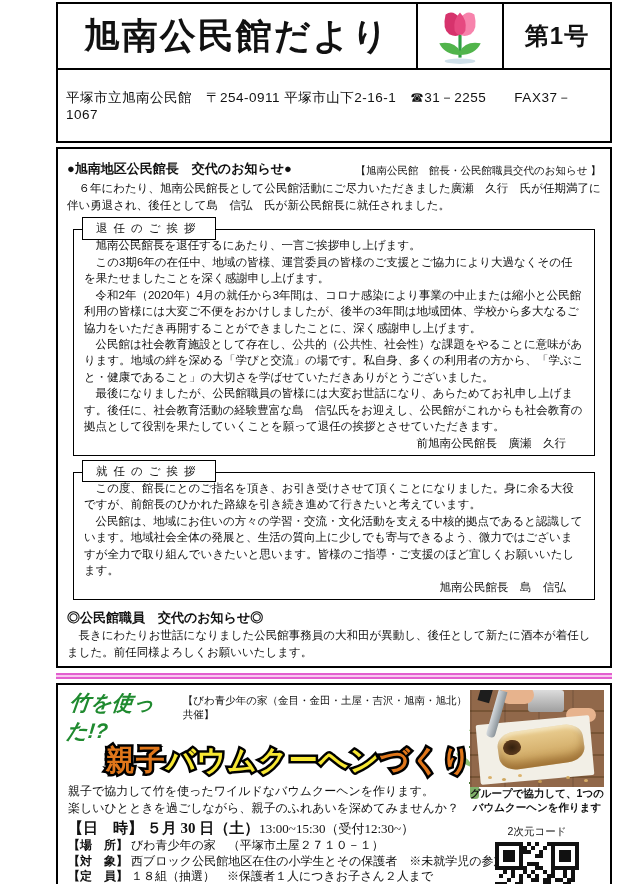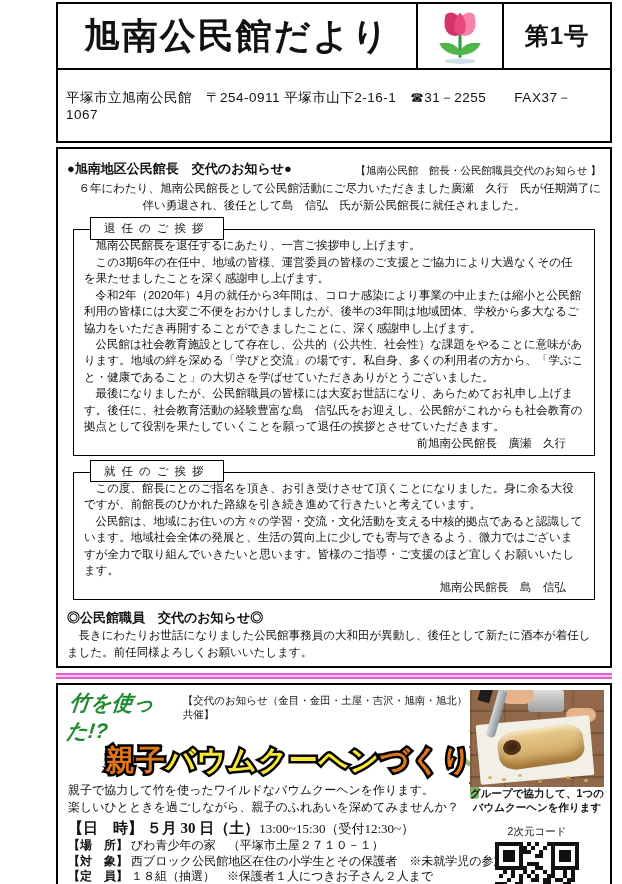--- a/index.html
+++ b/index.html
@@ -23,25 +23,25 @@
     font-size:24px;font-weight:bold;letter-spacing:1px;}
 
   
   .address{border:2px solid #000;margin-top:-2px;padding:19px 8px;font-size:13.5px;letter-spacing:.5px;}
 
   
   .main-box{border:2px solid #000;margin-top:4px;padding:11px 9px 6px;box-sizing:border-box;}
   .main-heading-row{display:flex;justify-content:space-between;align-items:flex-end;}
   .main-heading{font-weight:bold;font-size:13px;}
   .main-note{font-size:10.5px;}
-  .intro{font-size:11.5px;line-height:1.45;margin-top:2px;text-align:center;}
+  .intro{font-size:11.5px;line-height:1.45;margin-top:2px;}
 
   .letter{border:1.3px solid #000;position:relative;margin:16px 6px 0;padding:7px 10px 4px;
     font-size:11.5px;line-height:1.43;}
-  .letter-label{position:absolute;top:-13px;left:16px;background:#fff;border:1.3px solid #000;
+  .letter-label{position:absolute;top:-13px;left:8px;background:#fff;border:1.3px solid #000;
     padding:2px 13px;font-size:11.5px;letter-spacing:6px;}
   .letter p{margin:0;}
   .signature{text-align:right;padding-right:18px;}
 
   .staff-heading{font-weight:bold;font-size:13px;margin-top:9px;}
   .staff-body{font-size:11.5px;line-height:1.45;}
 
   
   .pink-line{height:6px;margin:5px 0 4px 56px;width:556px;
     background:linear-gradient(180deg,#e35fd0 0 2px,#f8c8ee 2px 4px,#e35fd0 4px 6px);}
@@ -50,21 +50,21 @@
   .event-box{border:2.5px solid #000;margin-left:56px;width:556px;box-sizing:border-box;
     position:relative;padding:4px 8px 4px 10px;}
   .event-head{display:flex;justify-content:space-between;align-items:flex-start;position:relative;z-index:2;}
   .catchphrase{color:#1f8a2f;font-weight:bold;font-style:italic;font-size:21px;transform:skewX(-6deg);}
   .cosponsor{font-size:10.5px;margin-top:5px;margin-right:132px;}
   .event-title{margin:-4px 0 0 38px;font-weight:800;font-size:29px;letter-spacing:1px;
     font-family:"DejaVu Sans",sans-serif;-webkit-text-stroke:5px #000;paint-order:stroke fill;
     position:relative;z-index:2;}
   .tp-orange{color:#e0761a;}
   .tp-yellow{color:#f7e733;}
-  .intro-lines{font-size:12px;line-height:1.35;margin-top:2px;width:426px;position:relative;z-index:2;font-family:Liberation Mono, monospace;}
+  .intro-lines{font-size:12px;line-height:1.35;margin-top:2px;width:426px;position:relative;z-index:2;}
   .details{font-family:"Liberation Serif",serif;margin-top:3px;width:472px;position:relative;z-index:2;}
   .drow{display:flex;line-height:1.22;font-size:12px;margin-top:1px;}
   .dlabel{font-weight:bold;flex:none;white-space:pre;}
   .drow-datetime{font-size:15px;font-weight:bold;align-items:baseline;}
   .dt-time{font-size:13px;font-weight:normal;}
 
   
   .right-col{position:absolute;top:5px;right:6px;width:134px;text-align:center;z-index:3;}
   .photo{position:relative;width:134px;height:97px;overflow:hidden;
     background:repeating-linear-gradient(90deg,rgba(0,0,0,.10) 0 2px,transparent 2px 34px),
@@ -144,21 +144,21 @@
       <div class="staff-heading">◎公民館職員　交代のお知らせ◎</div>
       <div class="staff-body">　長きにわたりお世話になりました公民館事務員の大和田が異動し、後任として新たに酒本が着任しました。前任同様よろしくお願いいたします。</div>
     </div>
   </div>
 
   <div class="pink-line"></div>
 
   <div class="event-box">
     <div class="event-head">
       <span class="catchphrase">竹を使った!?</span>
-      <span class="cosponsor">【交代のお知らせ（金目・金田・土屋・吉沢・旭南・旭北）共催】</span>
+      <span class="cosponsor">【びわ青少年の家（金目・金田・土屋・吉沢・旭南・旭北）共催】</span>
     </div>
     <div class="event-title">
       <span class="tp-orange">親子</span><span class="tp-yellow">バウムクーヘン</span><span class="tp-orange">づくり</span>
     </div>
 
     <div class="intro-lines">
       <div>親子で協力して竹を使ったワイルドなバウムクーヘンを作ります。</div>
       <div>楽しいひとときを過ごしながら、親子のふれあいを深めてみませんか？</div>
     </div>
 

